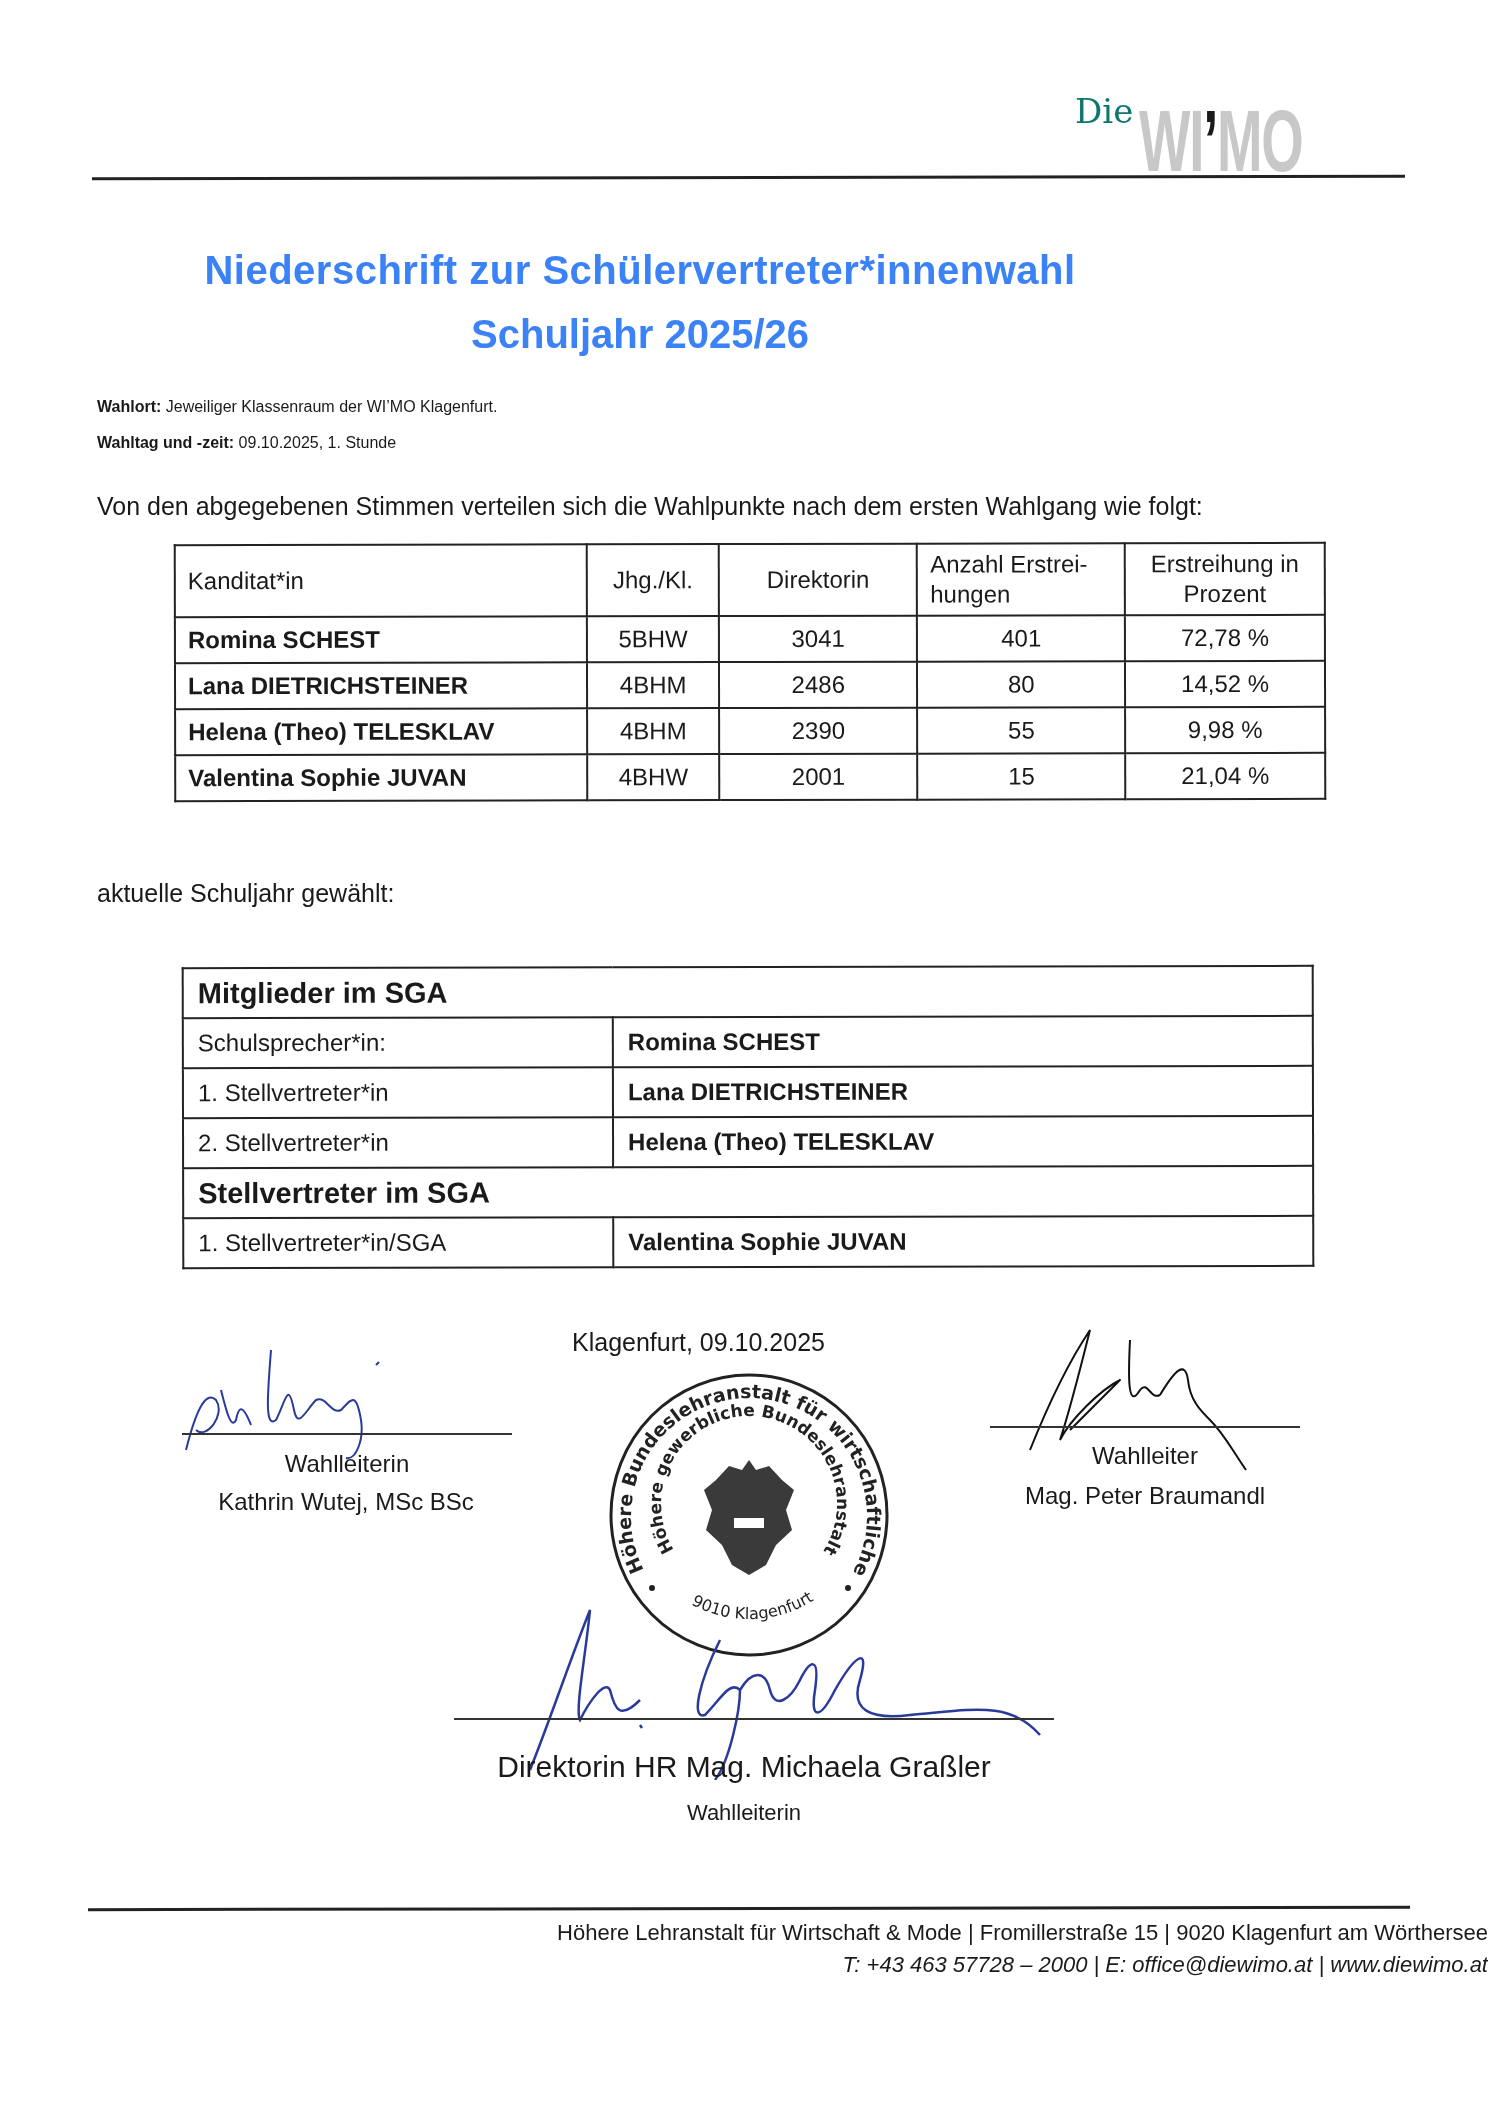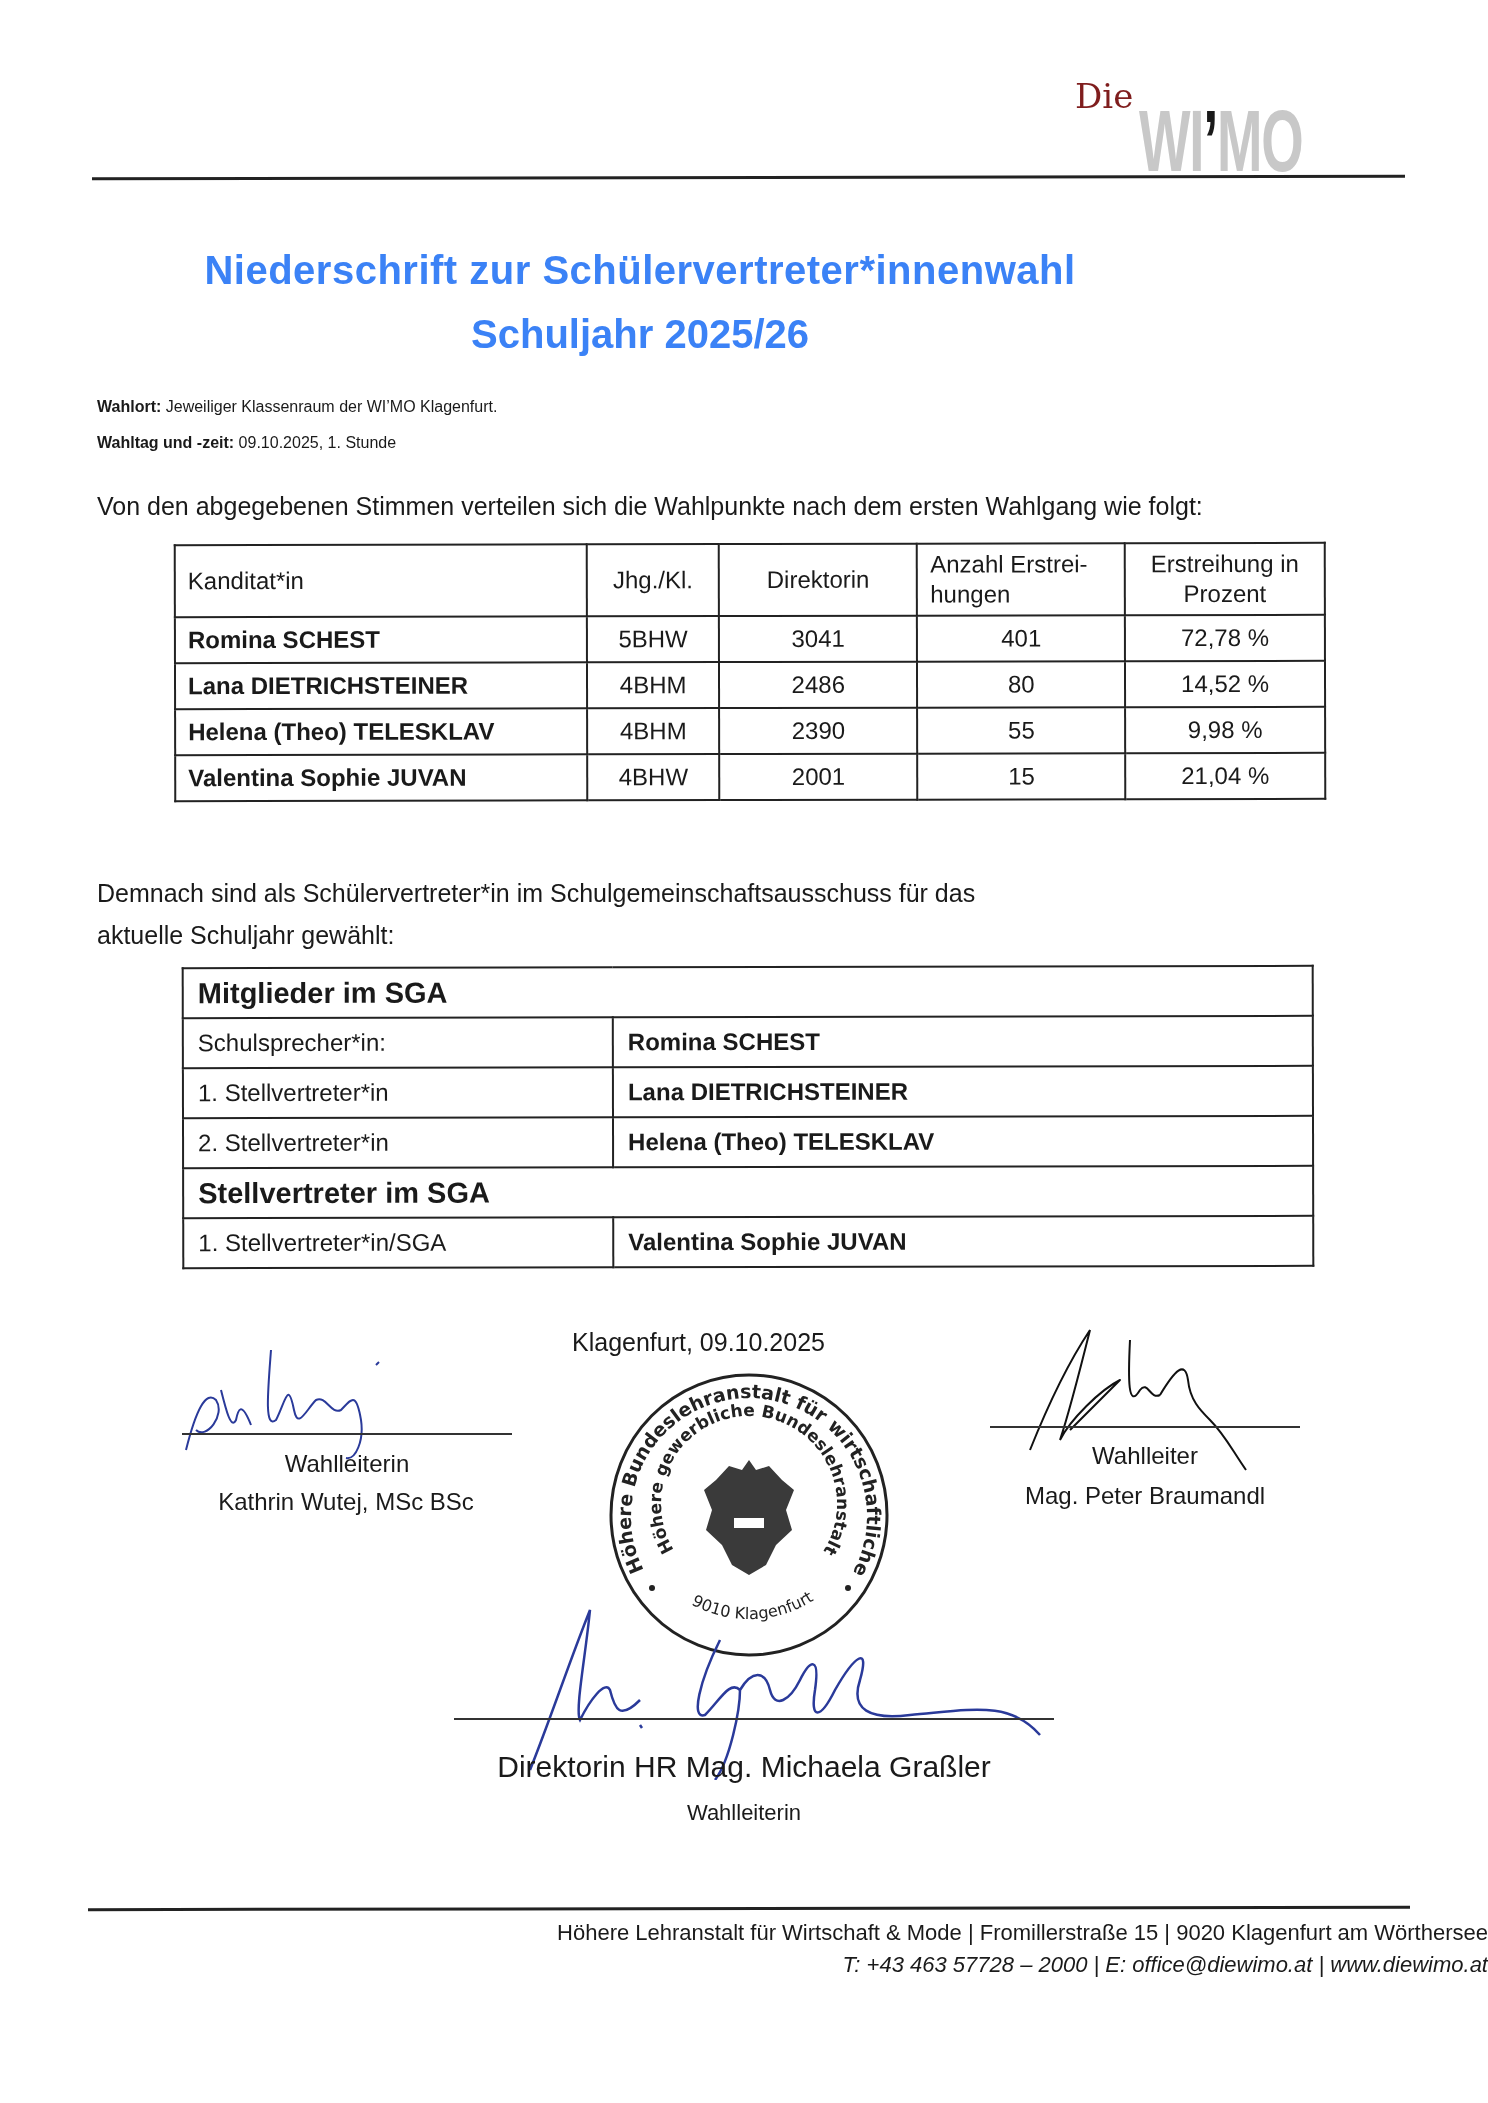--- a/index.html
+++ b/index.html
@@ -4,21 +4,21 @@
 <style>
   html, body { margin: 0; padding: 0; background: #ffffff; }
   body {
     width: 1488px; height: 2103px; position: relative; overflow: hidden;
     font-family: "Liberation Sans", sans-serif; color: #1a1a1a;
   }
   .abs { position: absolute; }
 
   
   .logo { left: 1075px; top: 80px; height: 100px; display: flex; align-items: flex-end; }
-  .logo-die { font-family: "DejaVu Serif", serif; font-size: 34px; color: #7f1d1d; margin-right: 6px; margin-bottom: 64px; }
+  .logo-die { font-family: "DejaVu Serif", serif; font-size: 34px; color: #0f766e; margin-right: 6px; margin-bottom: 49px; }
   .logo-wimo { font-family: "Liberation Sans", sans-serif; font-size: 88px; font-weight: bold; color: #c8c8c8; letter-spacing: -2px; transform: scaleX(0.62); transform-origin: left bottom; line-height: 0.9; }
   .logo-wimo .apos { color: #1a1a1a; }
   .header-rule { left: 92px; top: 176px; width: 1313px; height: 3px; background: #222; transform: rotate(-0.12deg); }
 
   
   .title { left: 0; width: 1280px; text-align: center; font-weight: bold; color: #3b82f6; }
   .title-1 { top: 248px; font-size: 40px; letter-spacing: 0.5px; }
   .title-2 { top: 312px; font-size: 40px; }
 
   .meta { left: 97px; font-size: 16px; }
@@ -119,21 +119,20 @@
     <td class="name">Valentina Sophie JUVAN</td>
     <td>4BHW</td>
     <td>2001</td>
     <td>15</td>
     <td>21,04 %</td>
   </tr>
 </tbody>
   </table>
 
 <div class="abs elected-intro">
-  <div>Demnach sind als Schülervertreter*in im Schulgemeinschaftsausschuss für das</div>
   <div>aktuelle Schuljahr gewählt:</div>
 </div>
 
 <table class="abs sga">
   <tbody>
       <tr>
     <td class="section" colspan="2">Mitglieder im SGA</td>
   </tr>
   <tr>
     <td class="role">Schulsprecher*in:</td>

